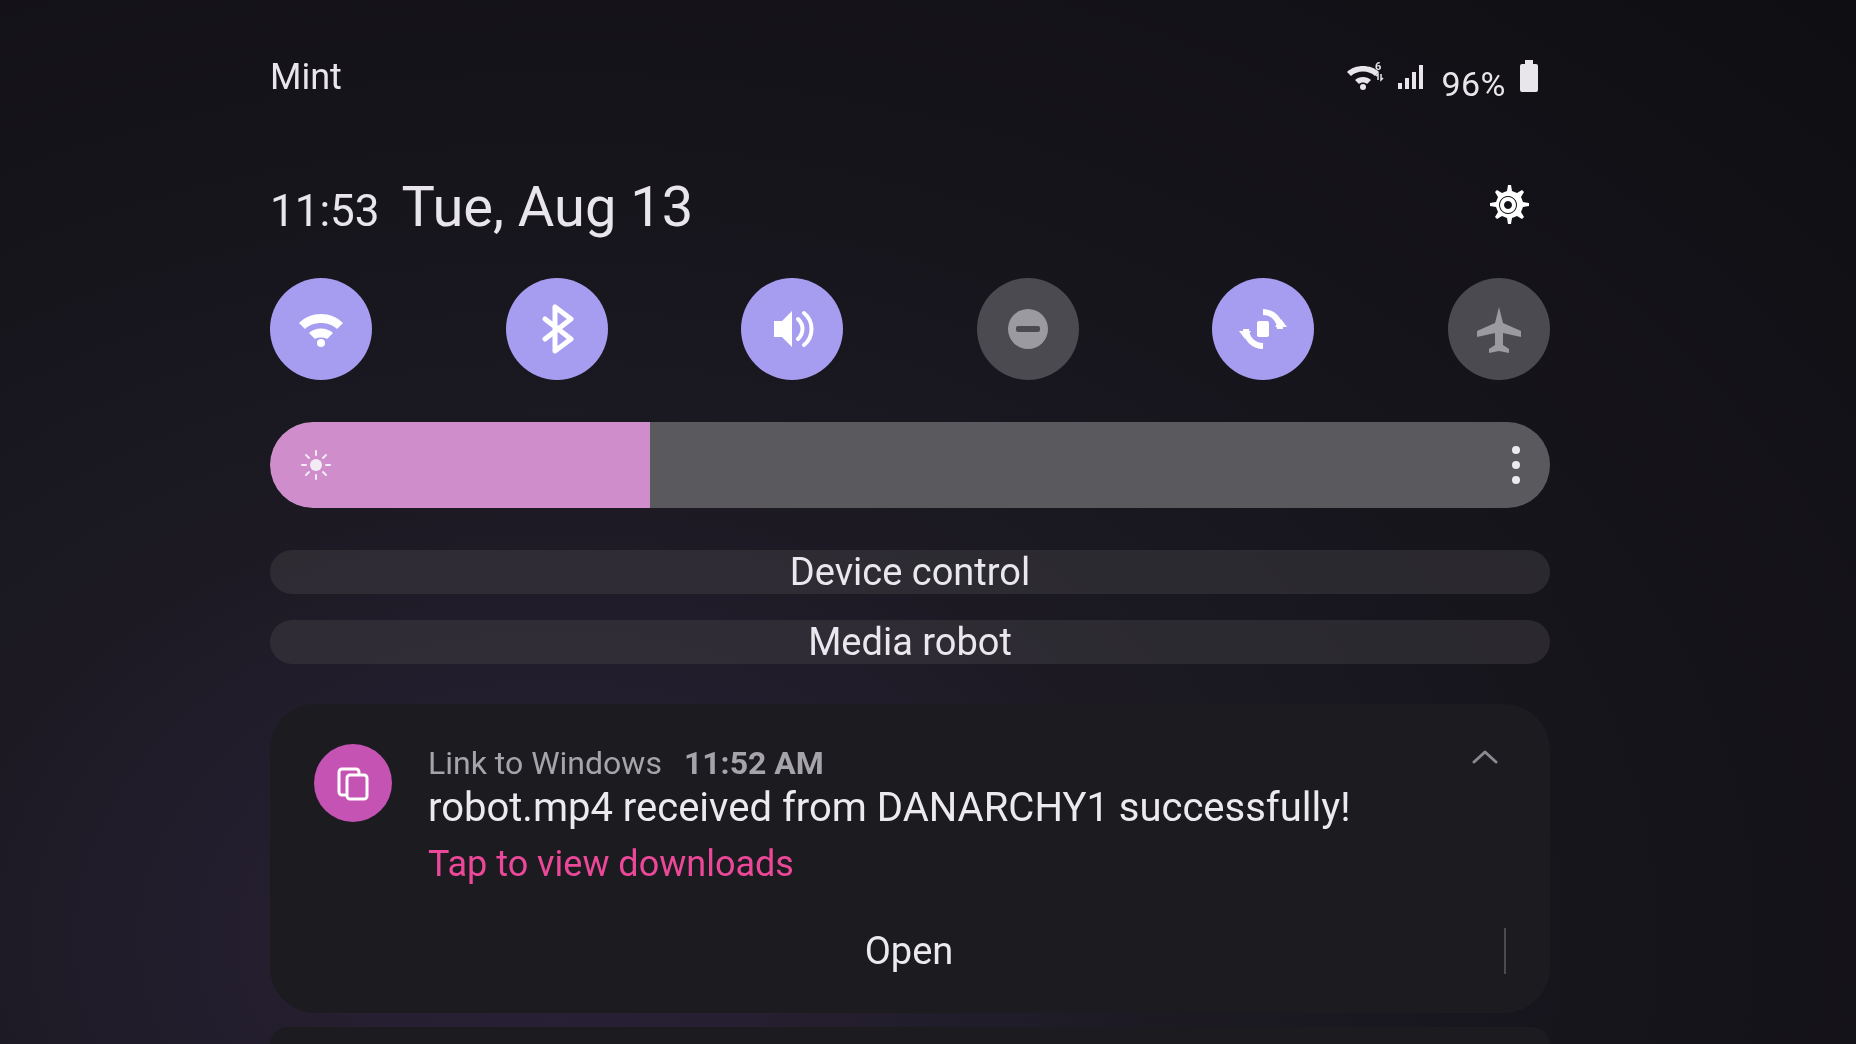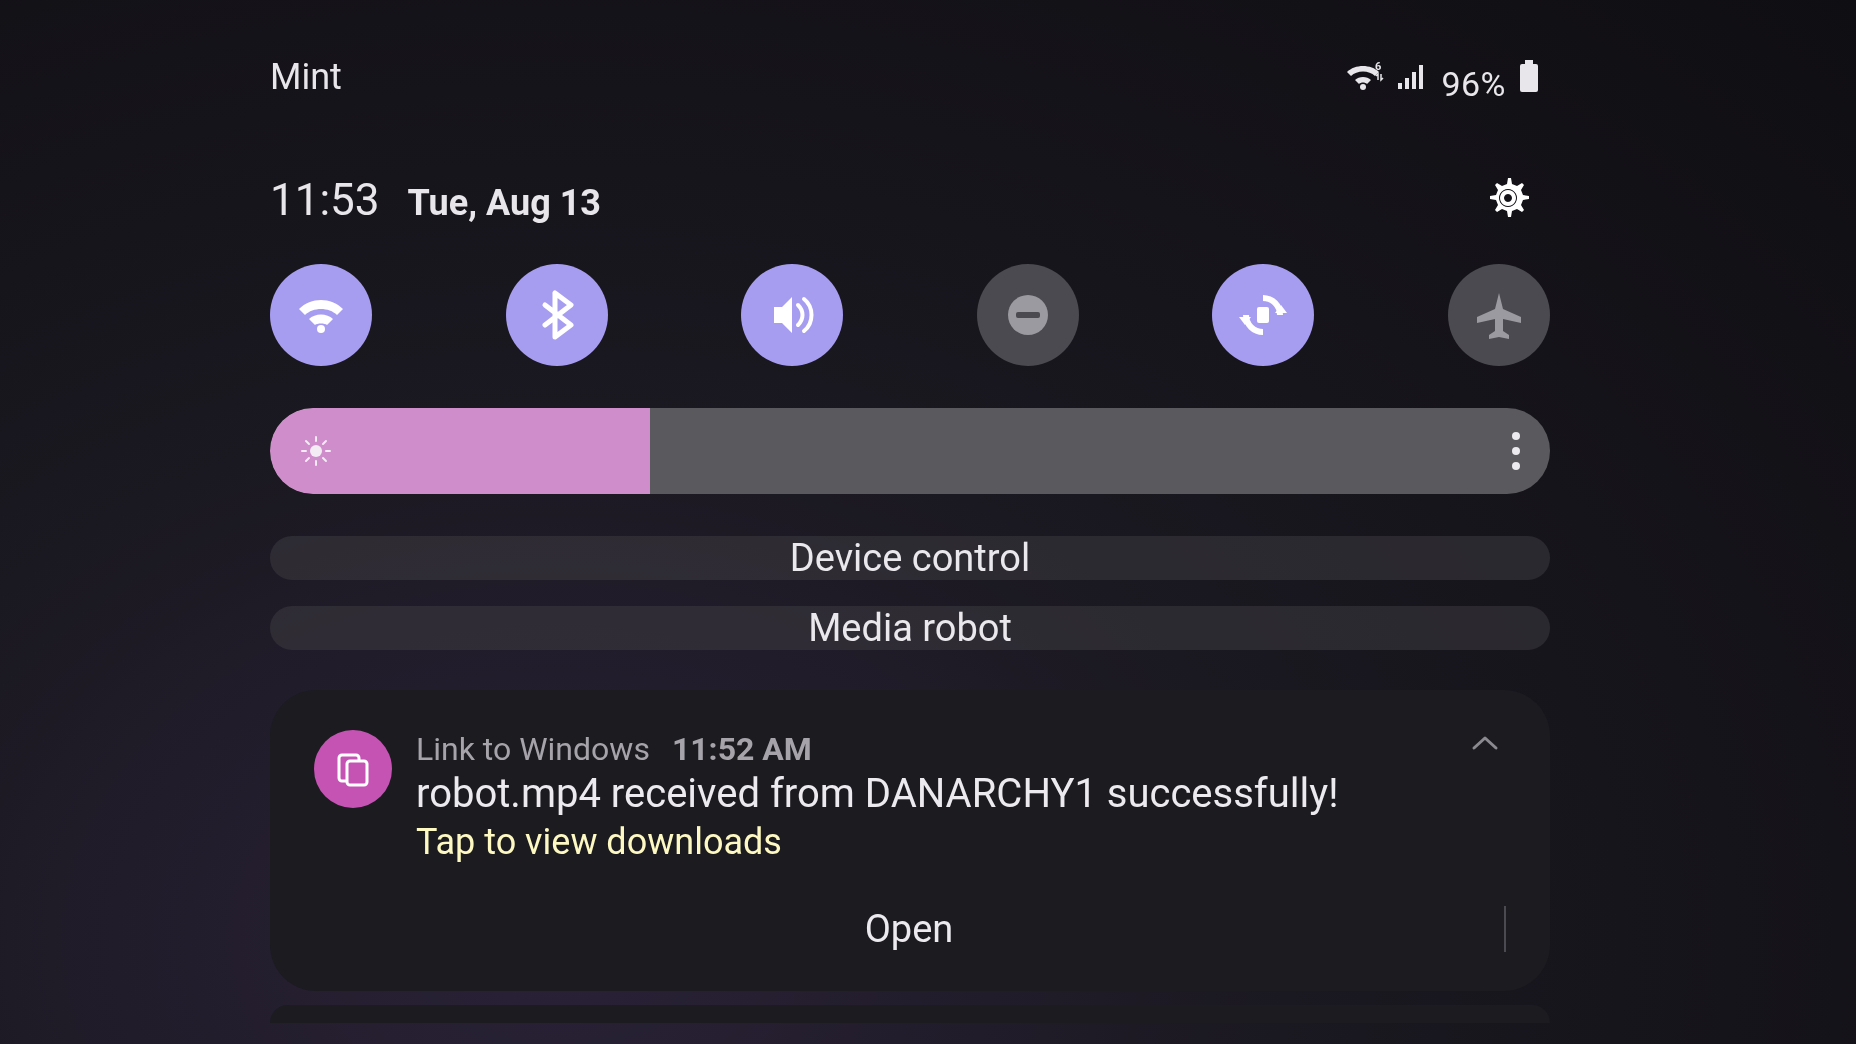--- a/index.html
+++ b/index.html
@@ -38,24 +38,24 @@
   .time-row {
     display: flex;
     justify-content: space-between;
     align-items: center;
     margin-top: 70px;
     padding-right: 18px;
   }
   .time-date {
     display: flex;
     align-items: baseline;
-    gap: 28px;
+    gap: 22px;
   }
   .time-val { font-size: 44px; font-weight: 400; }
-  .date-val { font-size: 36px; font-weight: 700; }
+  .date-val { font-size: 56px; font-weight: 400; }
   .gear-btn { cursor: pointer; }
 
   .qs-row {
     display: flex;
     justify-content: space-between;
     margin-top: 38px;
     width: 1280px;
   }
   .qs-tile {
     width: 102px;
@@ -135,21 +135,21 @@
     margin-top: 40px;
     width: 1280px;
     background: #1b1b20;
     border-radius: 46px;
     padding: 40px 44px 0 44px;
     position: relative;
   }
   .notif-head {
     display: flex;
     align-items: flex-start;
-    gap: 24px;
+    gap: 36px;
   }
   .notif-icon {
     width: 78px; height: 78px;
     border-radius: 50%;
     background: #c553b4;
     display: flex; align-items: center; justify-content: center;
     flex-shrink: 0;
   }
   .notif-content { flex: 1; }
   .notif-meta {
@@ -161,23 +161,23 @@
   }
   .notif-app { font-weight: 400; }
   .notif-time { font-weight: 700; }
   .notif-title {
     margin-top: 2px;
     font-size: 40px;
     color: #eceaee;
     font-weight: 400;
   }
   .notif-body {
-    margin-top: 4px;
+    margin-top: 12px;
     font-size: 36px;
-    color: #fef9c3;
+    color: #ec4899;
     font-weight: 400;
   }
   .notif-collapse {
     position: absolute;
     right: 50px;
     top: 44px;
     cursor: pointer;
   }
   .notif-actions {
     margin-top: 34px;

